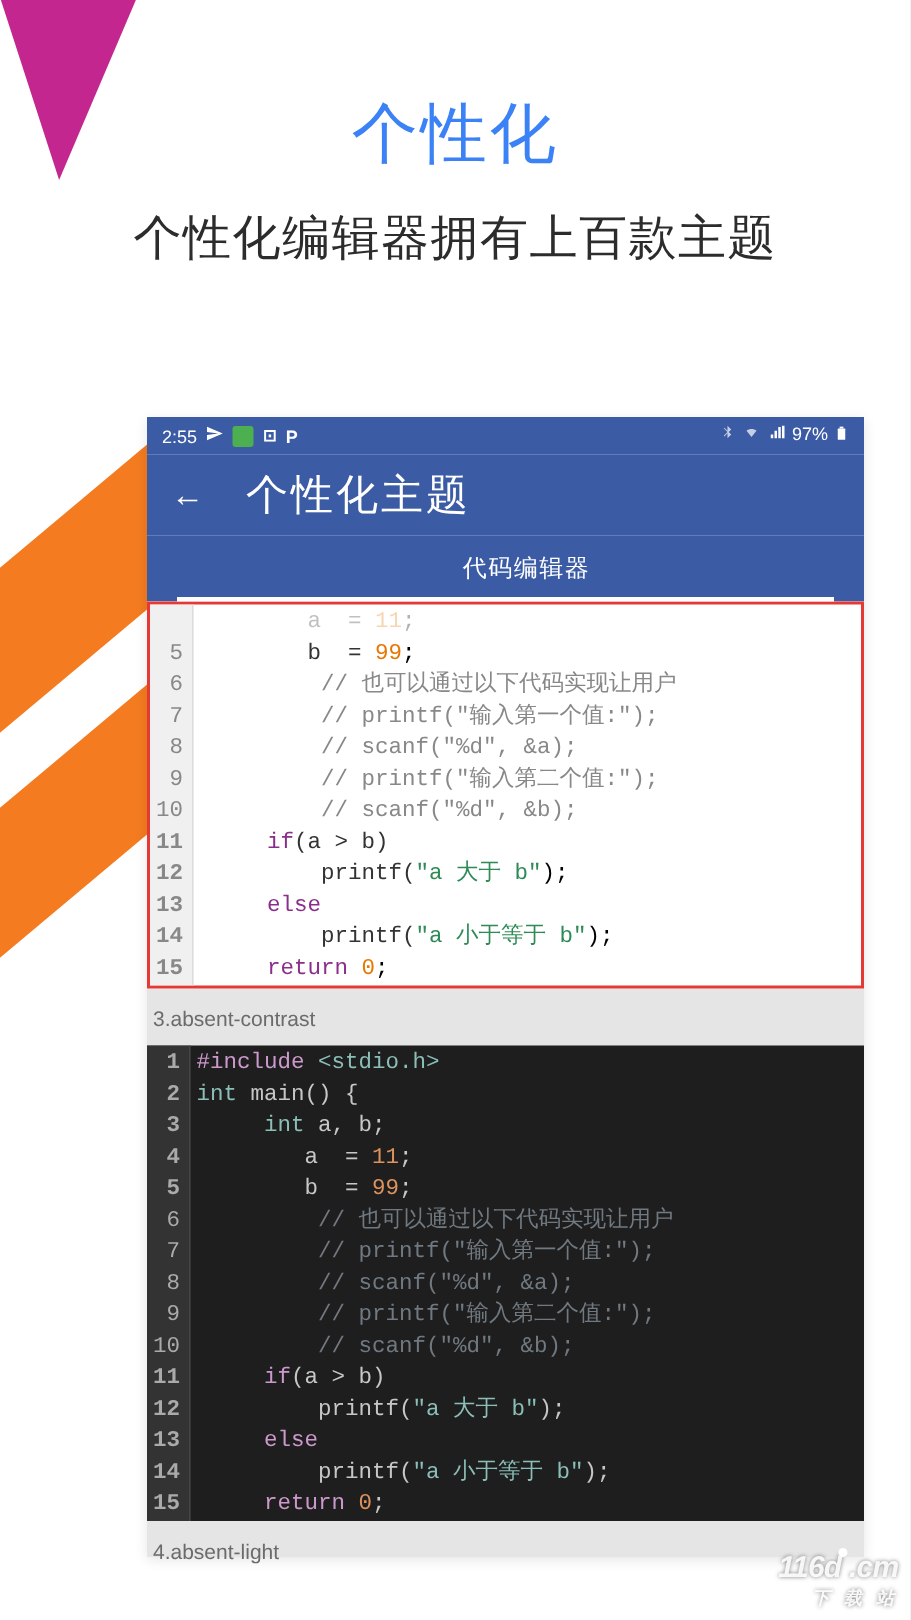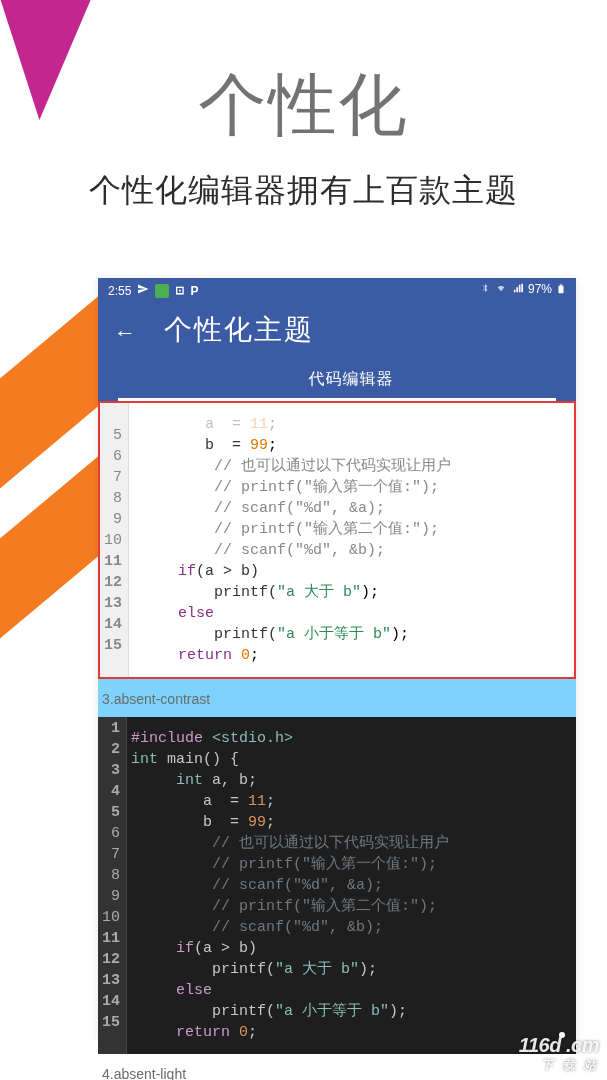--- a/index.html
+++ b/index.html
@@ -40,38 +40,38 @@
   background: #f47b20;
   transform: skewY(-40deg);
 }
 .header {
   position: relative;
   z-index: 2;
   padding-top: 60px;
   text-align: center;
 }
 .title {
-  font-size: 68px;
+  font-size: 44px;
   font-weight: 400;
-  color: #737373;
+  color: #3b82f6;
   letter-spacing: 2px;
 }
 .subtitle {
   font-size: 32px;
   color: #2c2c2c;
   margin-top: 18px;
   letter-spacing: 1px;
 }
 .phone {
   position: absolute;
   top: 278px;
   left: 98px;
   width: 478px;
   height: 760px;
-  background: #7dd3fc;
+  background: #e5e5e5;
   z-index: 3;
   box-shadow: 0 2px 8px rgba(0,0,0,0.1);
 }
 .statusbar {
   height: 25px;
   background: #3b5ba5;
   color: #fff;
   display: flex;
   align-items: center;
   font-size: 12px;
@@ -146,21 +146,21 @@
   background: #333;
   color: #aaa;
   padding: 1px 6px 1px 4px;
   text-align: right;
   border-right: 1px solid #444;
   flex-shrink: 0;
 }
 .gutter .ln, .gutter-dark .ln { display: block; }
 .gutter .ln.bold, .gutter-dark .ln.bold { font-weight: bold; }
 .code-content {
-  padding: 11px 4px;
+  padding: 1px 4px;
   white-space: pre;
   flex: 1;
   overflow: hidden;
 }
 .theme-label {
   font-size: 14px;
   color: #6b6b6b;
   padding: 12px 4px 10px 4px;
 }
 .code-block-dark {

